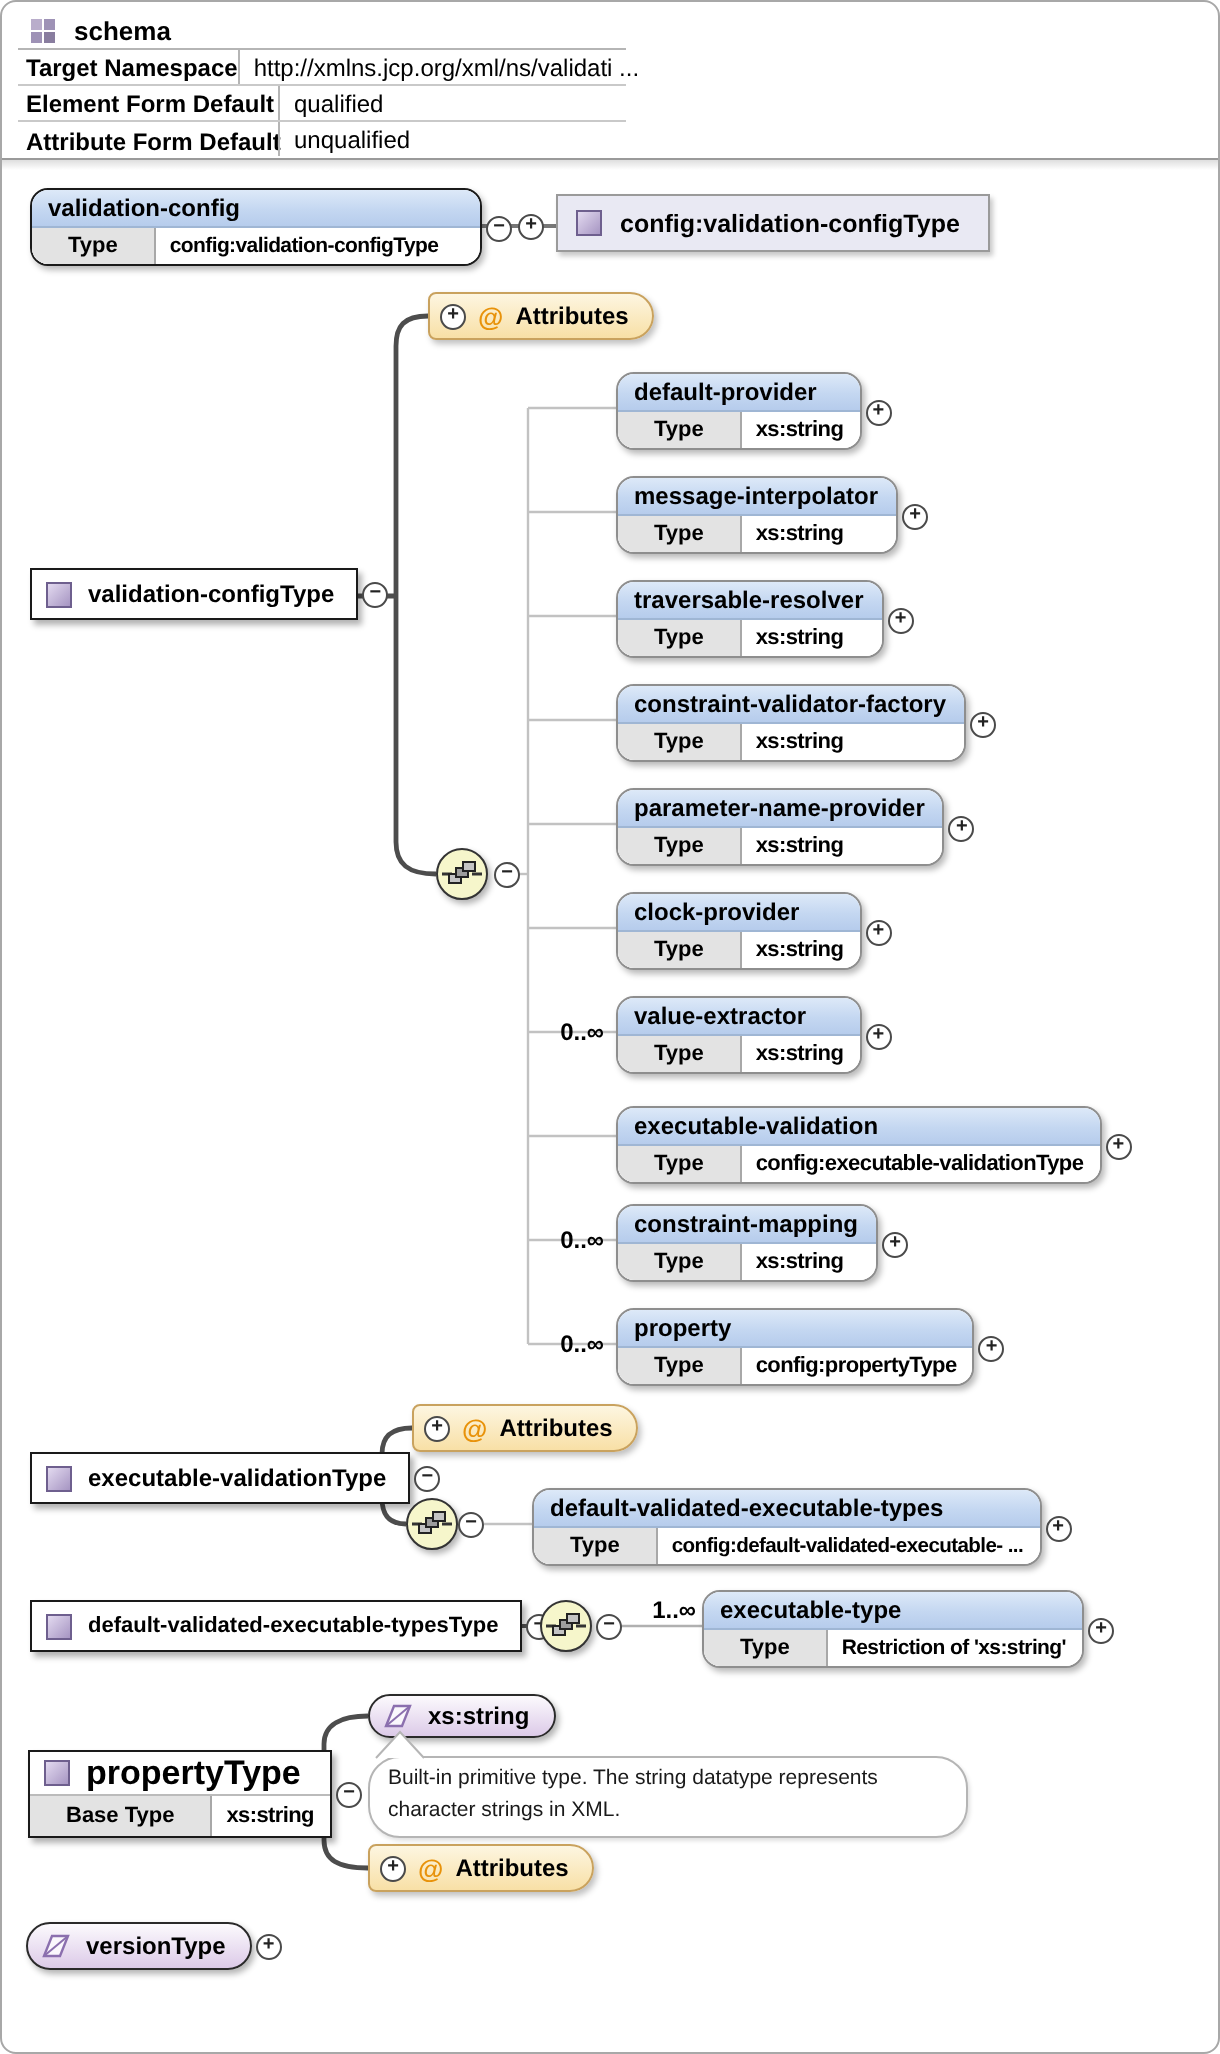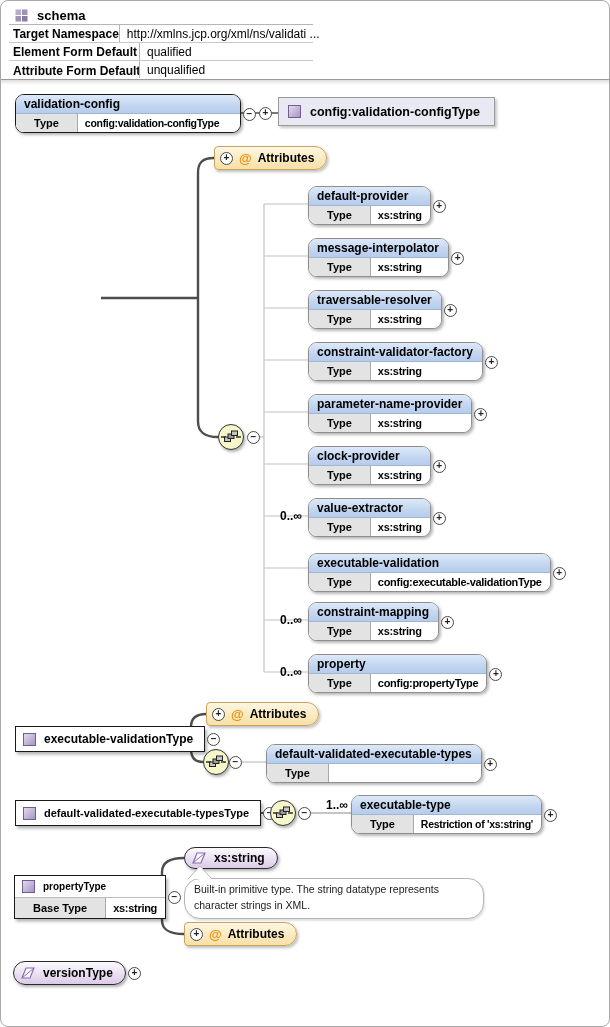--- a/index.html
+++ b/index.html
@@ -34,21 +34,21 @@
   .el-key{background:#e3e3e3;padding:0 18px;font-size:11px;font-weight:bold;display:flex;align-items:center;
     border-right:1px solid #a8a8a8;}
   .el-val{padding:0 8px 0 7px;font-size:11px;letter-spacing:-0.3px;font-weight:bold;display:flex;align-items:center;}
   .occurs{position:absolute;right:100%;margin-right:7px;top:10px;font-size:12px;font-weight:600;white-space:nowrap;}
 
   .ct-box{position:absolute;z-index:1;background:#fff;border:1.4px solid #1a1a1a;
     box-shadow:2px 2.5px 3px rgba(0,0,0,.3);display:flex;align-items:center;gap:8px;
     padding:0 11px 0 7px;height:26px;font-size:12px;font-weight:bold;white-space:nowrap;box-sizing:border-box;}
   .pt-box{position:absolute;z-index:1;background:#fff;border:1.4px solid #1a1a1a;
     box-shadow:2px 2.5px 3px rgba(0,0,0,.3);white-space:nowrap;}
-  .pt-head{display:flex;align-items:center;gap:8px;padding:0 11px 0 7px;height:21px;font-size:10px;font-weight:bold;text-align:center;}
+  .pt-head{display:flex;align-items:center;gap:8px;padding:0 11px 0 7px;height:21px;font-size:17px;font-weight:bold;text-align:center;}
   .pt-row{display:flex;height:20px;align-items:stretch;border-top:1px solid #bbb;}
 
   .ref-box{position:absolute;z-index:1;height:29px;display:flex;align-items:center;gap:9px;
     padding:0 14px 0 9px;background:#e9e9f3;border:1px solid #9a9a9a;
     box-shadow:1.5px 2px 2.5px rgba(0,0,0,.22);font-size:12.5px;font-weight:bold;white-space:nowrap;box-sizing:border-box;}
 
   .attr-box{position:absolute;z-index:1;height:24px;display:flex;align-items:center;gap:6px;
     padding:0 12px 0 5px;background:linear-gradient(#fdf6e1,#f8e0a6);border:1px solid #c9a25e;
     border-radius:4px 12px 12px 4px;box-shadow:1.5px 2px 3px rgba(0,0,0,.25);
     font-size:12px;font-weight:bold;white-space:nowrap;box-sizing:border-box;}
@@ -156,20 +156,25 @@
     <span class="sq-icon"></span>
     <span>config:validation-configType</span>
   </div>
 
   <div class="attr-box" style="left:213px;top:145px">
     <span class="pm plus inline"></span>
     <span class="at-sign">@</span>
     <span>Attributes</span>
   </div>
 
+  <div class="ct-box" style="left:14px;top:283px">
+    <span class="sq-icon"></span>
+    <span>validation-configType</span>
+    <span class="pm minus at-right" style="top:6px"></span>
+  </div>
 
   <div class="seq" style="left:217px;top:423px">
     <svg width="22" height="22" viewBox="0 0 22 22">
       <path d="M1,11 H6 M16,11 H21" stroke="#333" stroke-width="1.4" fill="none"></path>
       <rect x="4.5" y="11" width="6" height="4.5" fill="#c4c4c4" stroke="#222" stroke-width="1"></rect>
       <rect x="8" y="8" width="6" height="4.5" fill="#9d9d9d" stroke="#222" stroke-width="1"></rect>
       <rect x="11.5" y="5" width="6" height="4.5" fill="#c4c4c4" stroke="#222" stroke-width="1"></rect>
     </svg>
   </div>
   <span class="pm minus fixed" style="left:246px;top:430px"></span>
@@ -293,20 +298,21 @@
       <rect x="8" y="8" width="6" height="4.5" fill="#9d9d9d" stroke="#222" stroke-width="1"></rect>
       <rect x="11.5" y="5" width="6" height="4.5" fill="#c4c4c4" stroke="#222" stroke-width="1"></rect>
     </svg>
   </div>
   <span class="pm minus fixed" style="left:228px;top:755px"></span>
 
   <div class="el-box" style="left:265px;top:743px">
     <div class="el-head">default-validated-executable-types</div>
     <div class="el-row">
       <span class="el-key">Type</span>
+      <span class="el-val" style="font-size:10.3px">config:default-validated-executable- ...</span>
     </div>
     <span class="pm plus at-right" style="top:12.5px"></span>
   </div>
 
   <div class="ct-box" style="left:14px;top:799px;font-size:11px">
     <span class="sq-icon"></span>
     <span>default-validated-executable-typesType</span>
     <span class="pm minus at-right" style="top:6px"></span>
   </div>
 

